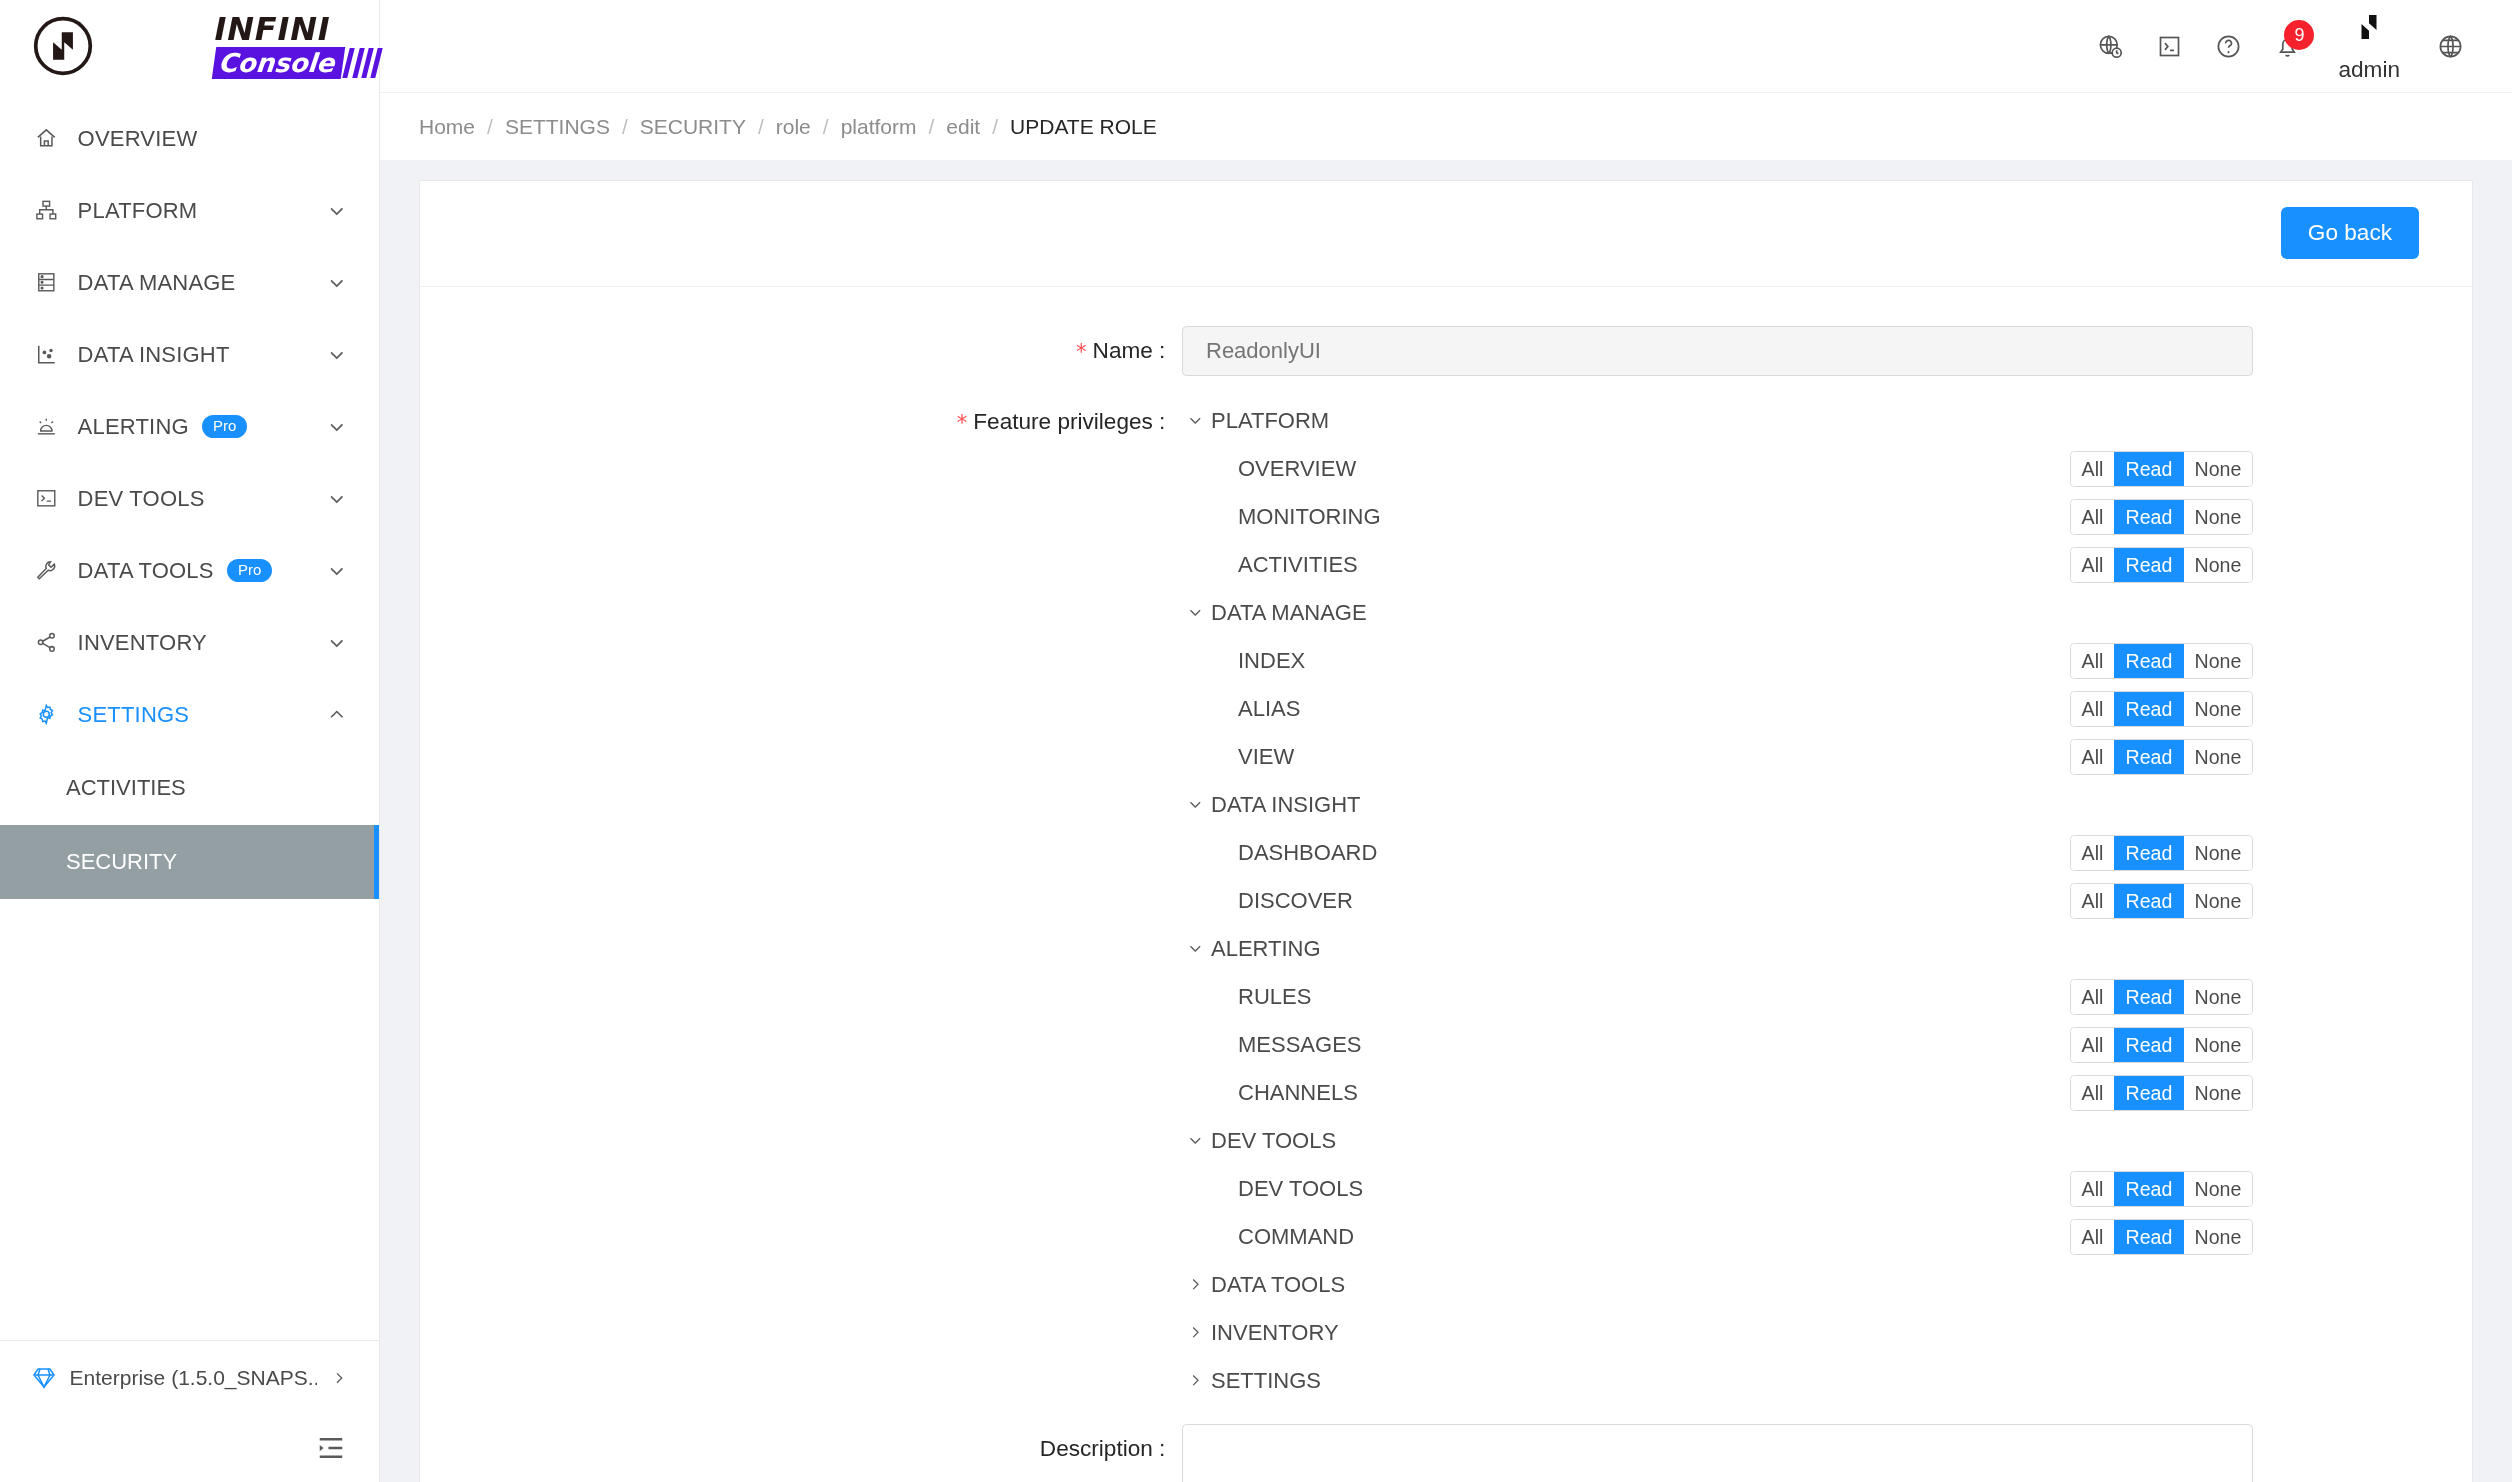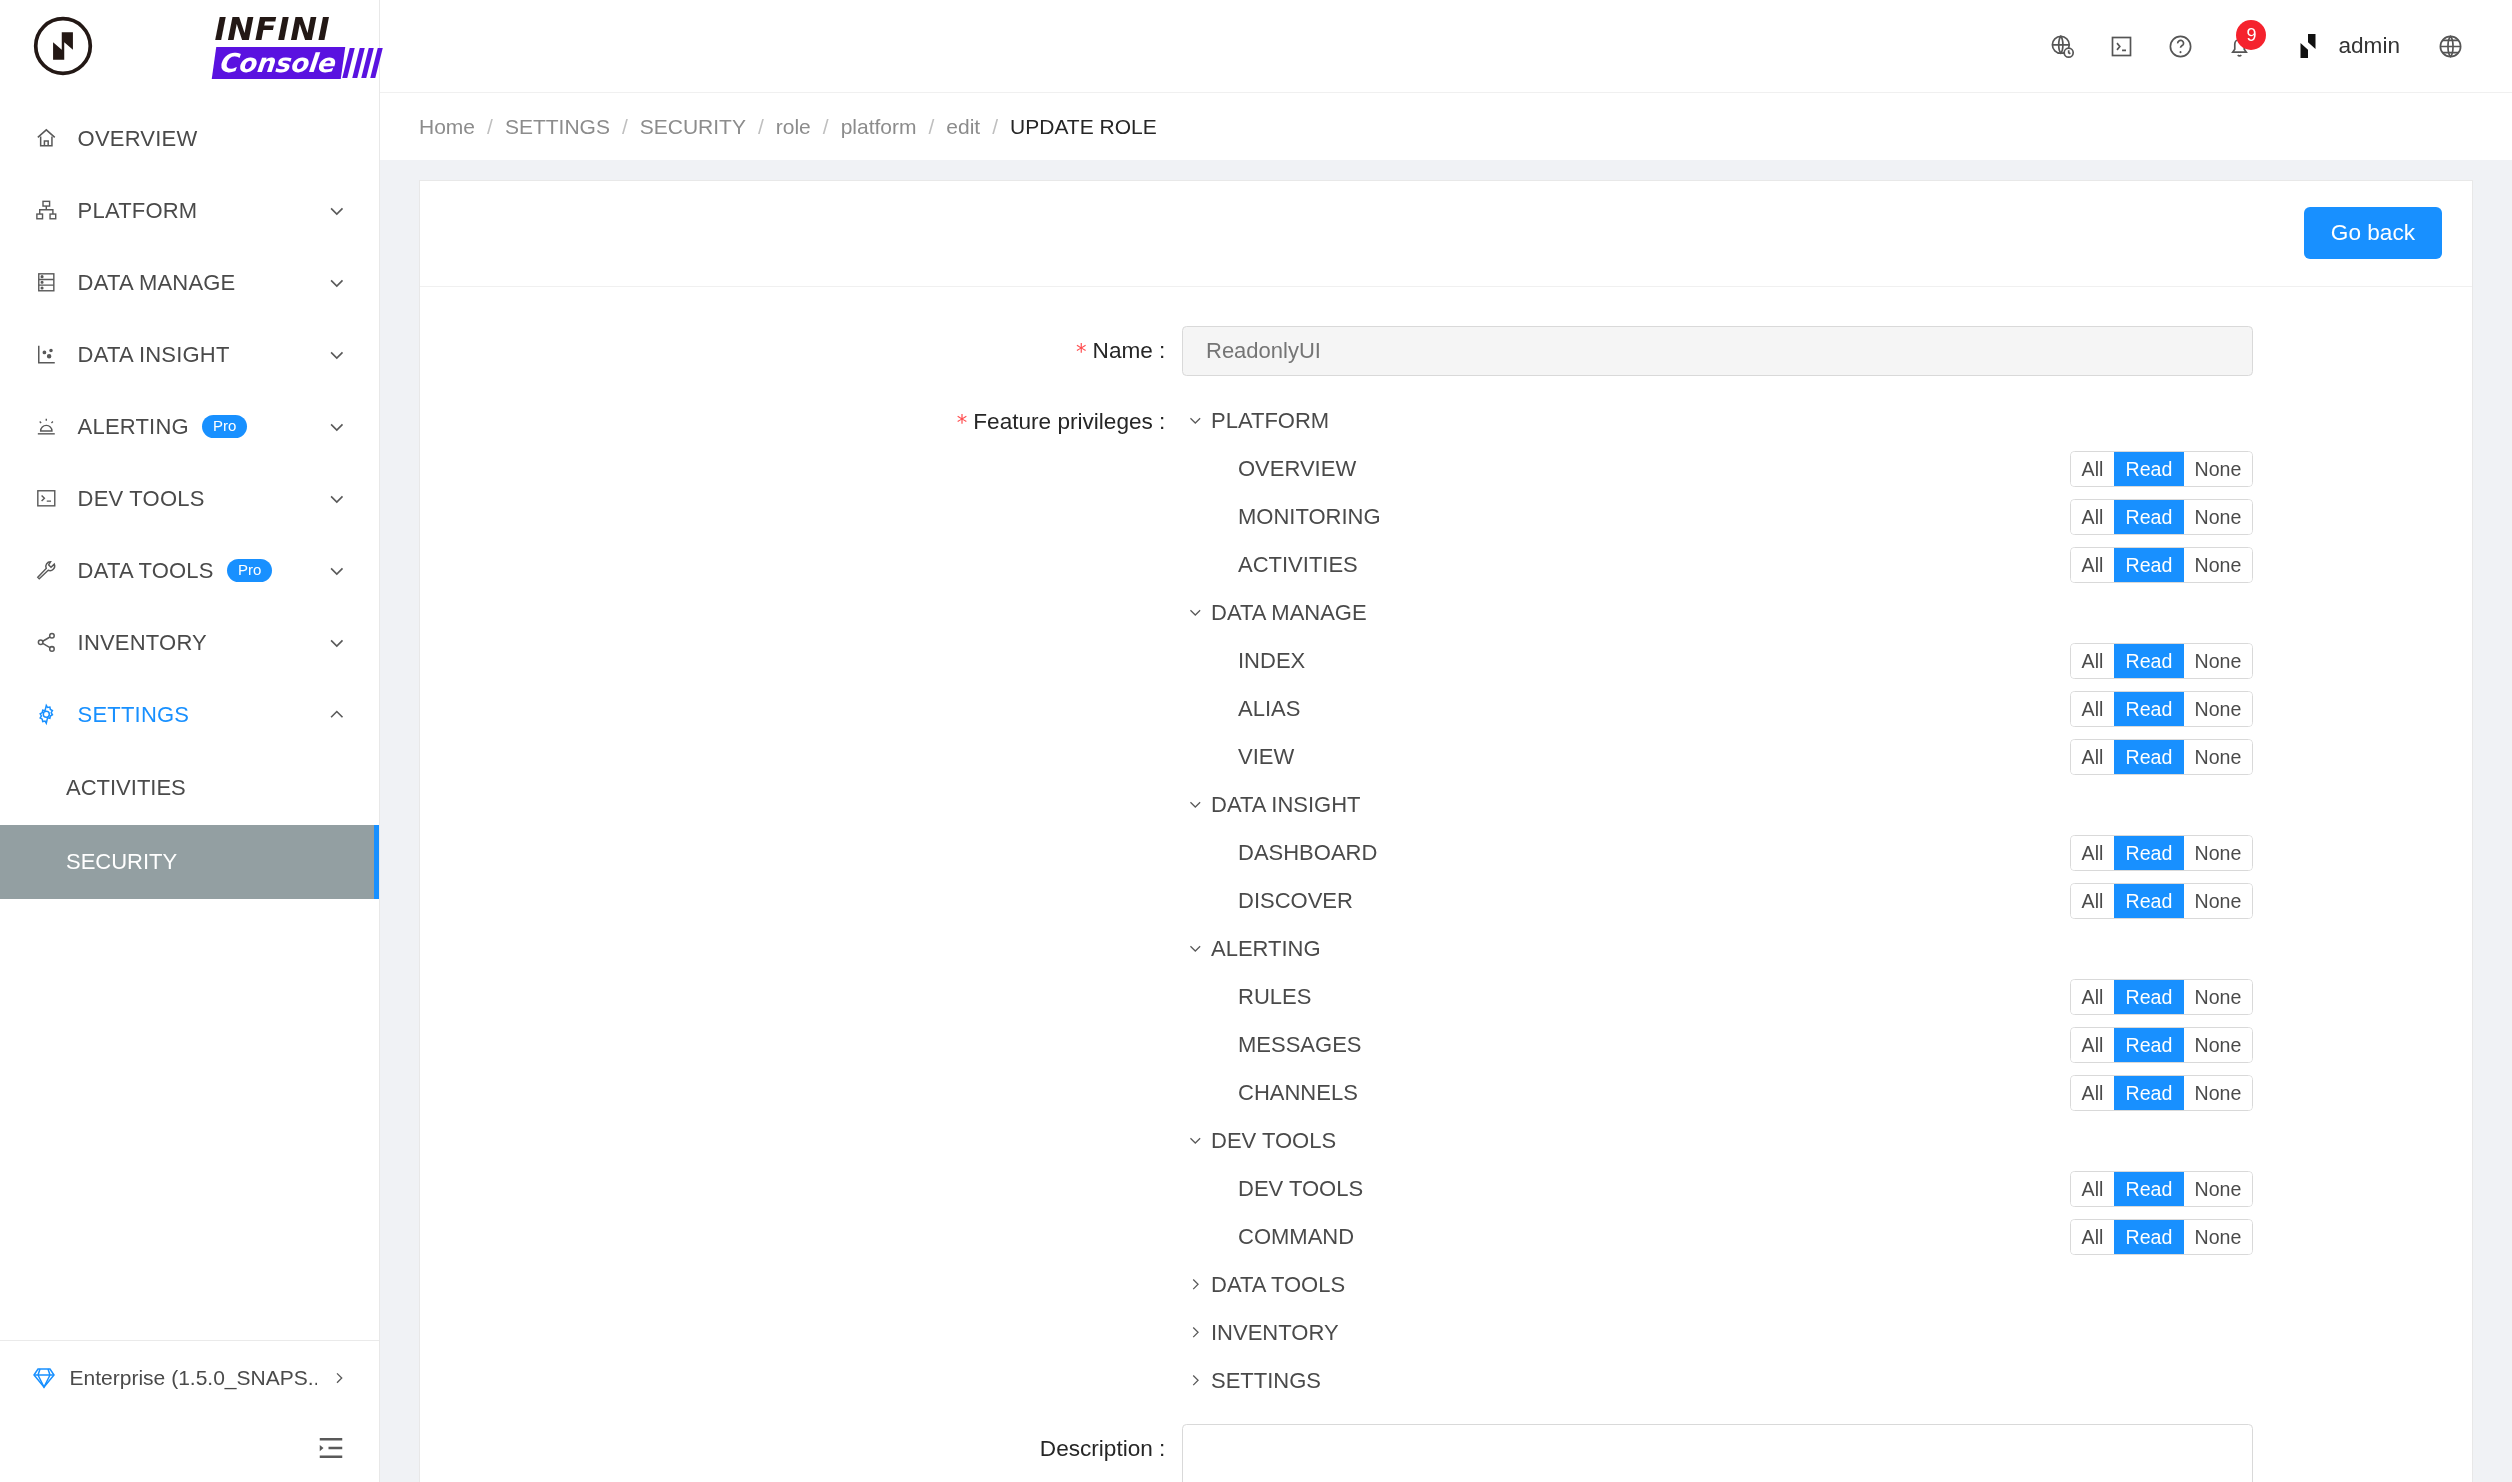--- a/index.html
+++ b/index.html
@@ -96,42 +96,42 @@
     width: 59px; height: 59px; display: flex; align-items: center; justify-content: center;
     color: #555; cursor: pointer; position: relative;
   }
   .tb-icon svg { width: 27px; height: 27px; }
   .badge {
     position: absolute; top: 3px; right: 3px; min-width: 30px; height: 30px;
     background: #f5222d; color: #fff; border-radius: 15px; font-size: 18px;
     display: flex; align-items: center; justify-content: center; padding: 0 6px;
     line-height: 1;
   }
-  .user-area { display: flex; align-items: center; gap: 12px; cursor: pointer; margin-left: 21px; }
+  .user-area { display: flex; align-items: center; gap: 12px; cursor: pointer; margin-left: 21px; flex-direction: column; }
   .avatar { width: 36px; height: 36px; }
   .username { font-size: 22.6px; color: #333; }
 
   .crumbbar {
     height: 68px; flex: 0 0 68px; background: #ffffff;
     display: flex; padding-left: 39px;
     border-top: 0.8px solid #f0f0f0;
   }
   .crumbs { display: flex; align-items: center; font-size: 21px; color: #8c8c8c; }
   .crumbs .sep { margin: 0 12px; color: #bfbfbf; }
   .crumbs .crumb { cursor: pointer; white-space: nowrap; }
   .crumbs .crumb.last { color: #262626; cursor: default; }
 
   .content-outer { flex: 1 1 auto; padding: 19.6px 39px 0 39px; overflow: hidden; }
   .card {
     background: #ffffff; border: 0.8px solid #e8e8e8; height: 100%;
     display: flex; flex-direction: column; overflow: hidden;
   }
   .card-head {
     height: 106px; flex: 0 0 106px; display: flex; align-items: center;
-    justify-content: flex-end; padding-right: 30px; border-bottom: 0.8px solid #f0f0f0;
+    justify-content: flex-end; padding-right: 53px; border-bottom: 0.8px solid #f0f0f0;
   }
   .btn-primary {
     background: #1890ff; color: #ffffff; border: none; border-radius: 6px;
     font-size: 22.6px; padding: 13px 27px; cursor: pointer;
     font-family: "Liberation Sans", sans-serif;
   }
   .form-body { padding: 39px 0 0 0; flex: 1 1 auto; overflow: hidden; }
 
   .form-row { display: flex; align-items: flex-start; margin-bottom: 19.6px; }
   .form-label {

